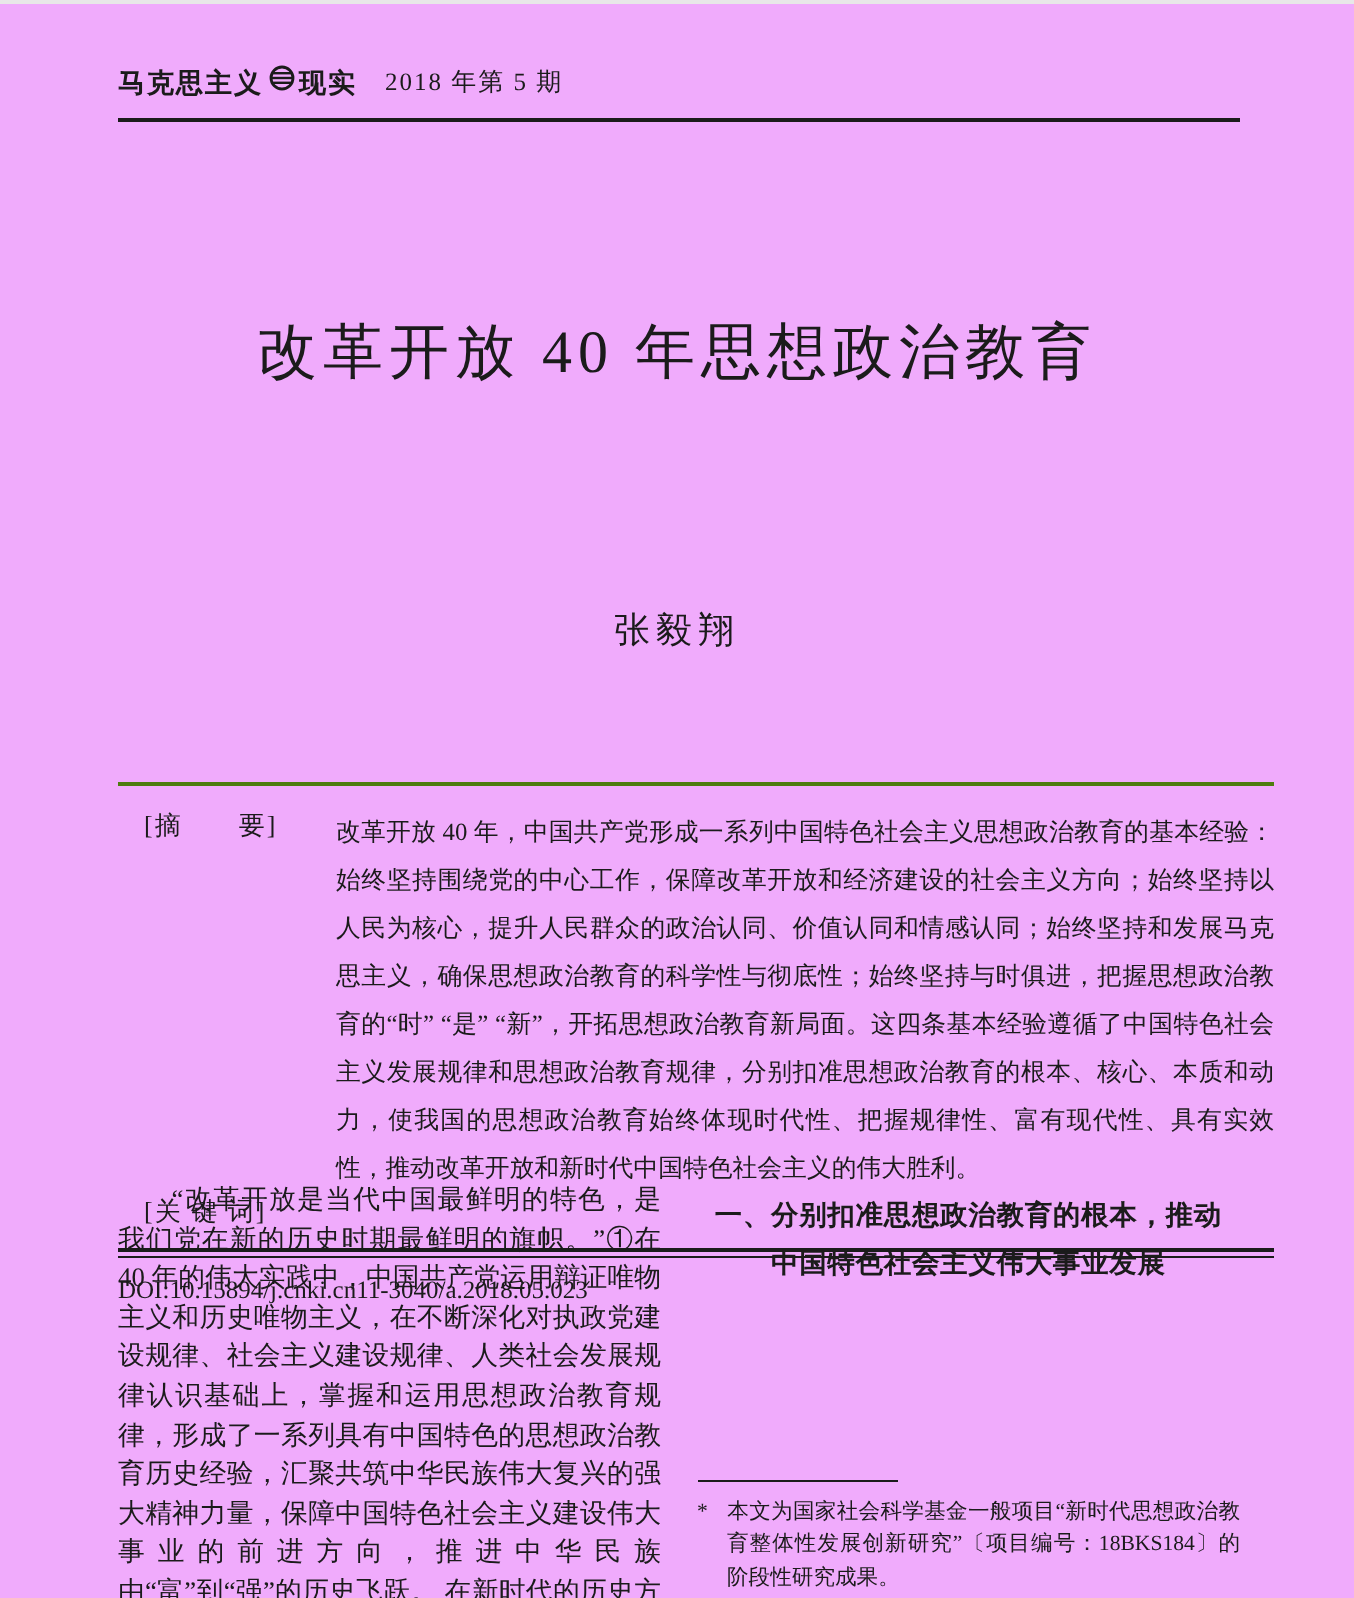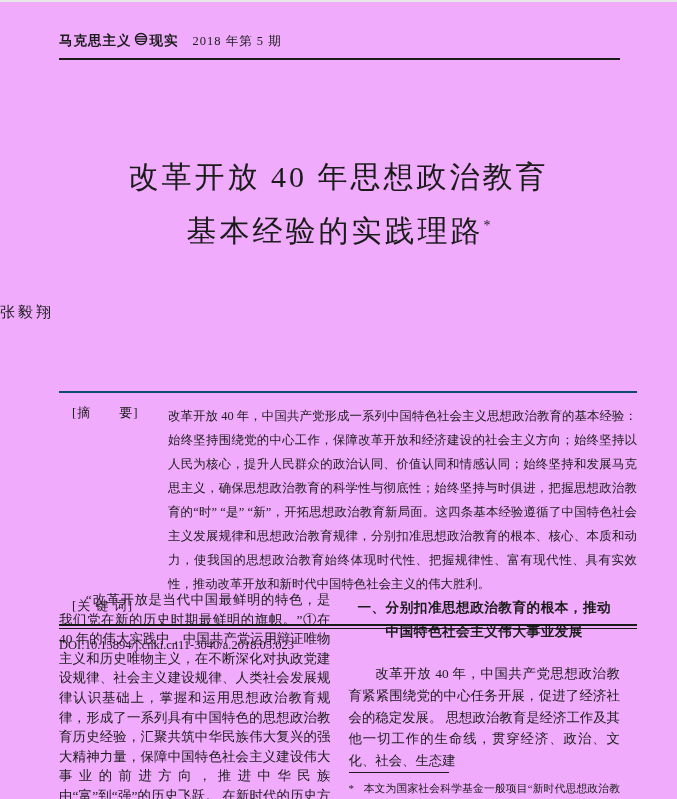--- a/index.html
+++ b/index.html
@@ -31,26 +31,26 @@
   
   .title-block{
     position:absolute;top:150px;left:0;right:0;
     text-align:center;
     font-size:30px;line-height:49px;letter-spacing:3px;
     font-family:"Liberation Serif", serif;
   }
   .title-block sup{font-size:14px;letter-spacing:0;}
   .author-name{
     position:absolute;top:301px;left:0;right:0;
-    font-size:15px;letter-spacing:3px;
+    text-align:center;font-size:18px;letter-spacing:3px;
   }
   
   .meta-section{
     position:absolute;top:389px;left:59px;right:40px;
-    border-top:2px solid #0c4a6e;
+    border-top:2px solid #4d7c0f;
     padding-top:11px;
   }
   .meta-row{
     display:grid;grid-template-columns:96px 1fr;
     padding-left:13px;
   }
   .meta-label{
     font-size:13px;letter-spacing:1px;white-space:nowrap;
   }
   .meta-text{
@@ -119,21 +119,20 @@
         <line x1="1.4" y1="7" x2="12.6" y2="7" stroke="#1b1b1b" stroke-width="1.2"></line>
         <line x1="2.4" y1="9.4" x2="11.6" y2="9.4" stroke="#1b1b1b" stroke-width="1.2"></line>
       </svg>
     </span>
     <span class="journal-name">现实</span>
     <span class="issue-label">2018 年第 5 期</span>
   </div>
 
   <div class="title-block">
     <div>改革开放 40 年思想政治教育</div>
-    <div><span>基本经验的实践理路</span><sup>*</sup></div>
   </div>
 
   <div class="author-name">张毅翔</div>
 
   <div class="meta-section">
     <div class="meta-row">
       <div class="meta-label">[摘　　要]</div>
       <div class="meta-text">改革开放 40 年，中国共产党形成一系列中国特色社会主义思想政治教育的基本经验：始终坚持围绕党的中心工作，保障改革开放和经济建设的社会主义方向；始终坚持以人民为核心，提升人民群众的政治认同、价值认同和情感认同；始终坚持和发展马克思主义，确保思想政治教育的科学性与彻底性；始终坚持与时俱进，把握思想政治教育的“时” “是” “新”，开拓思想政治教育新局面。这四条基本经验遵循了中国特色社会主义发展规律和思想政治教育规律，分别扣准思想政治教育的根本、核心、本质和动力，使我国的思想政治教育始终体现时代性、把握规律性、富有现代性、具有实效性，推动改革开放和新时代中国特色社会主义的伟大胜利。</div>
     </div>
     <div class="meta-row keywords-row">
@@ -145,21 +144,20 @@
 
   <div class="columns">
     <div class="col col-left">
       <p class="body-par">“改革开放是当代中国最鲜明的特色，是我们党在新的历史时期最鲜明的旗帜。”①在 40 年的伟大实践中，中国共产党运用辩证唯物主义和历史唯物主义，在不断深化对执政党建设规律、社会主义建设规律、人类社会发展规律认识基础上，掌握和运用思想政治教育规律，形成了一系列具有中国特色的思想政治教育历史经验，汇聚共筑中华民族伟大复兴的强大精神力量，保障中国特色社会主义建设伟大事业的前进方向，推进中华民族由“富”到“强”的历史飞跃。 在新时代的历史方位和条件下，这些历史经验成为新时代思想政</p>
     </div>
     <div class="col col-right">
       <h2 class="section-heading">
         <span>一、分别扣准思想政治教育的根本，推动</span><br>
         <span>中国特色社会主义伟大事业发展</span>
       </h2>
-      <p class="body-par">改革开放 40 年，中国共产党思想政治教育紧紧围绕党的中心任务开展，促进了经济社会的稳定发展。 思想政治教育是经济工作及其他一切工作的生命线，贯穿经济、政治、文化、社会、生态建</p>
       <div class="footnote">
         <div class="footnote-separator"></div>
         <div class="footnote-text">
           <span class="footnote-marker">*</span><span>本文为国家社会科学基金一般项目“新时代思想政治教育整体性发展创新研究”〔项目编号：18BKS184〕的阶段性研究成果。</span>
         </div>
       </div>
     </div>
   </div>
 
 </div>

